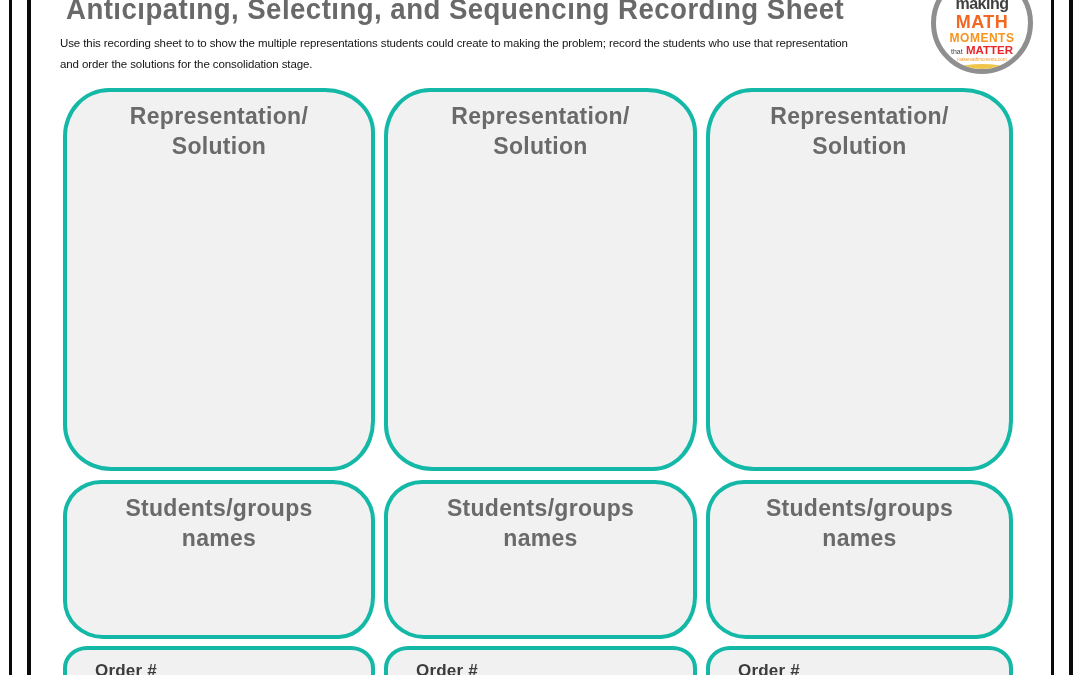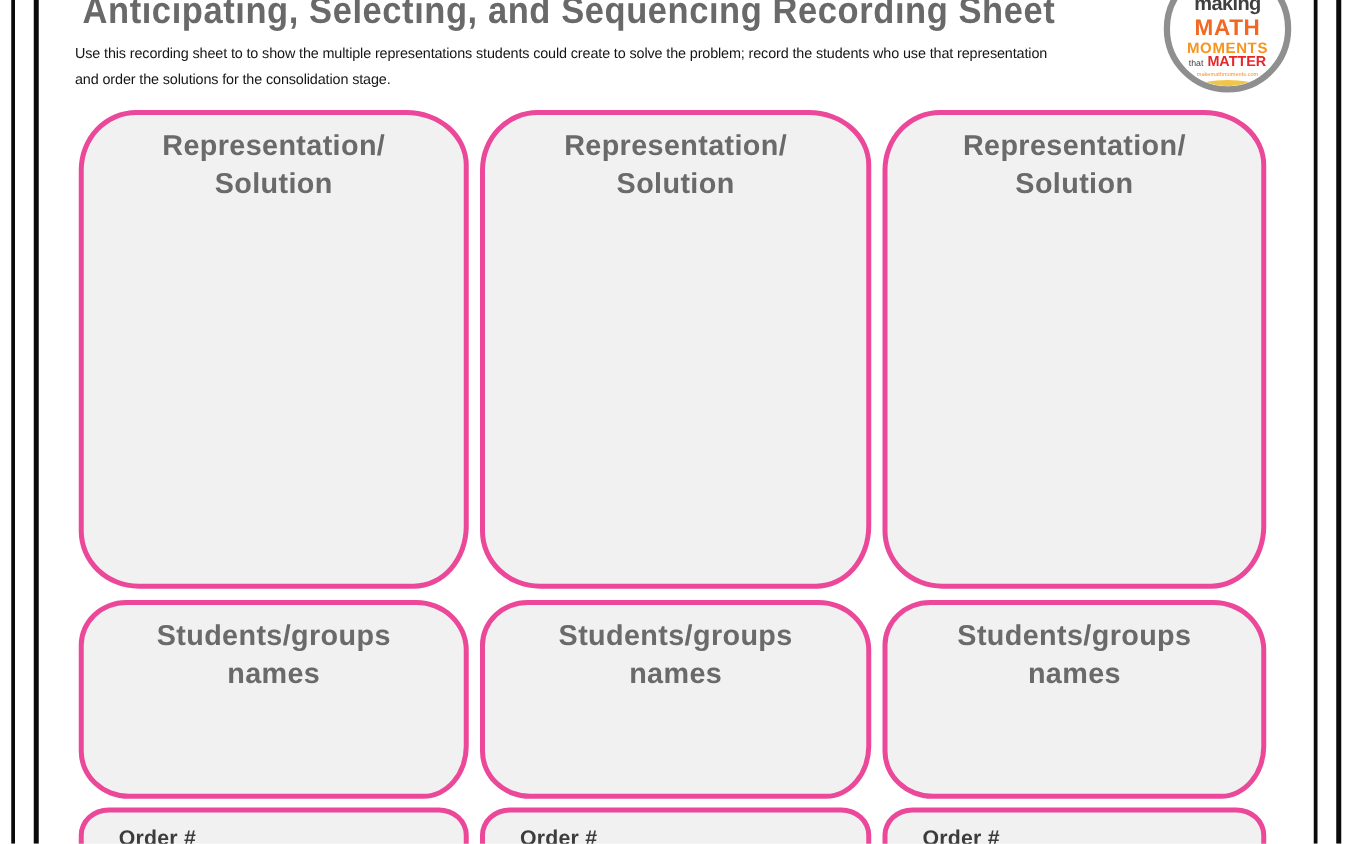--- a/index.html
+++ b/index.html
@@ -45,21 +45,21 @@
   }
 
   
   .col{position:absolute;top:0;height:675px;}
   .col.c0{left:63px;width:312px;}
   .col.c1{left:384px;width:313px;}
   .col.c2{left:706px;width:307px;}
 
   .box{
     position:absolute;left:0;right:0;box-sizing:border-box;
-    background:#f1f1f2;border:4px solid #ec4899;
+    background:#f1f1f2;border:4px solid #14b8a6;
   }
   .box.repr{
     top:88px;height:383px;
     border-radius:46px 50px 44px 48px / 48px 44px 50px 46px;
   }
   .box.students{
     top:480px;height:159px;
     border-radius:38px 42px 36px 40px / 36px 40px 42px 38px;
   }
   .box.order{
@@ -80,21 +80,21 @@
 <body>
 
 <div>
 
   <div class="vline l1"></div>
   <div class="vline l2"></div>
   <div class="vline r1"></div>
   <div class="vline r2"></div>
 
   <div class="title">Anticipating, Selecting, and Sequencing Recording Sheet</div>
-  <div class="instructions">Use this recording sheet to to show the multiple representations students could create to solve the problem; record the students who use that representation
+  <div class="instructions">Use this recording sheet to to show the multiple representations students could create to making the problem; record the students who use that representation
 and order the solutions for the consolidation stage.</div>
 
   <div class="logo">
     <div class="w-making">making</div>
     <div class="w-math">MATH</div>
     <div class="w-moments">MOMENTS</div>
     <div class="w-matter"><span class="that">that</span> <span>MATTER</span></div>
     <div class="w-url">makemathmoments.com</div>
     <div class="crescent"></div>
   </div>

